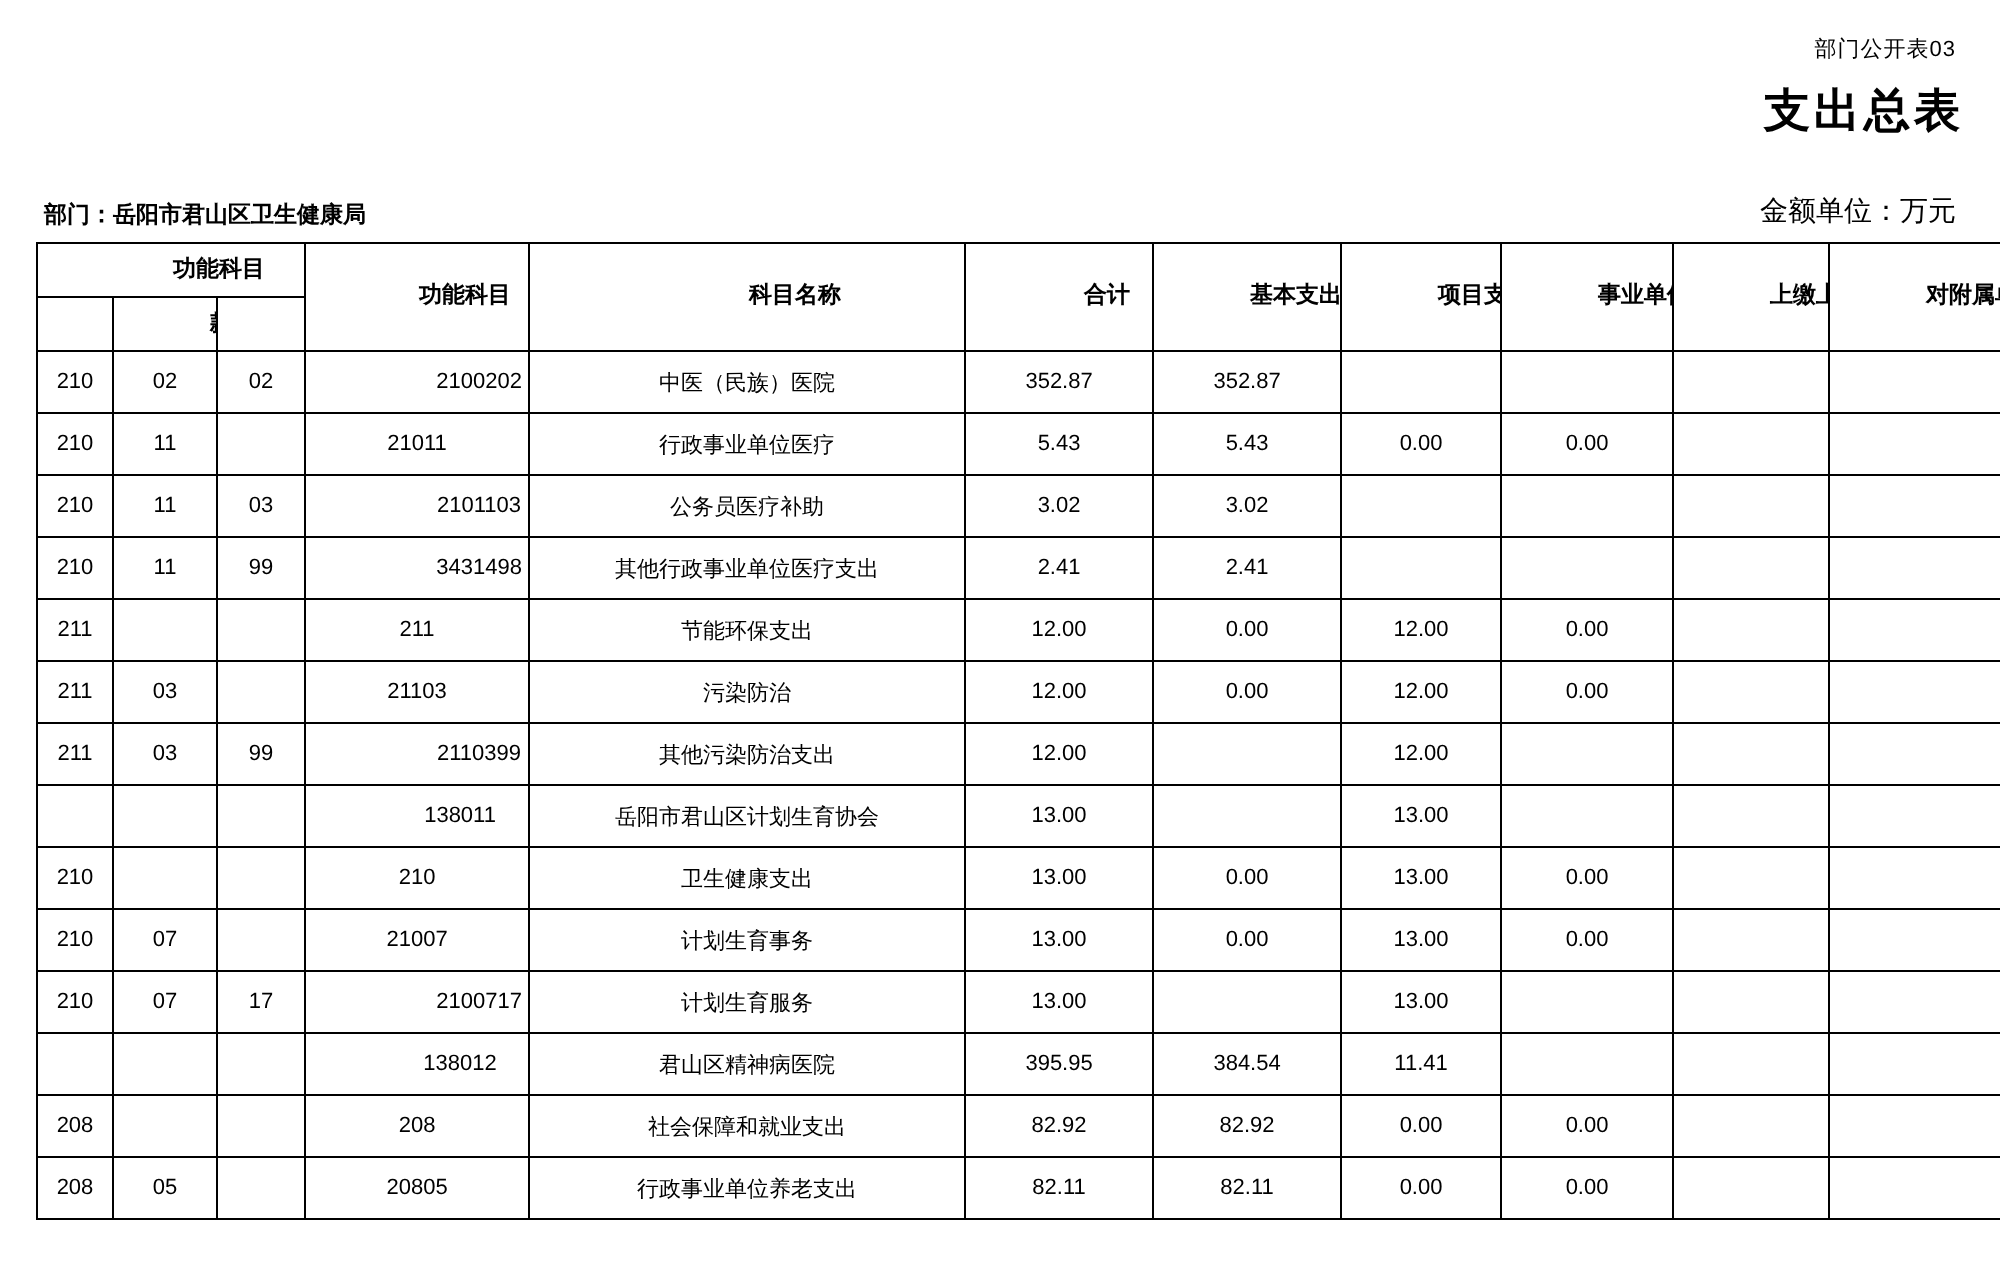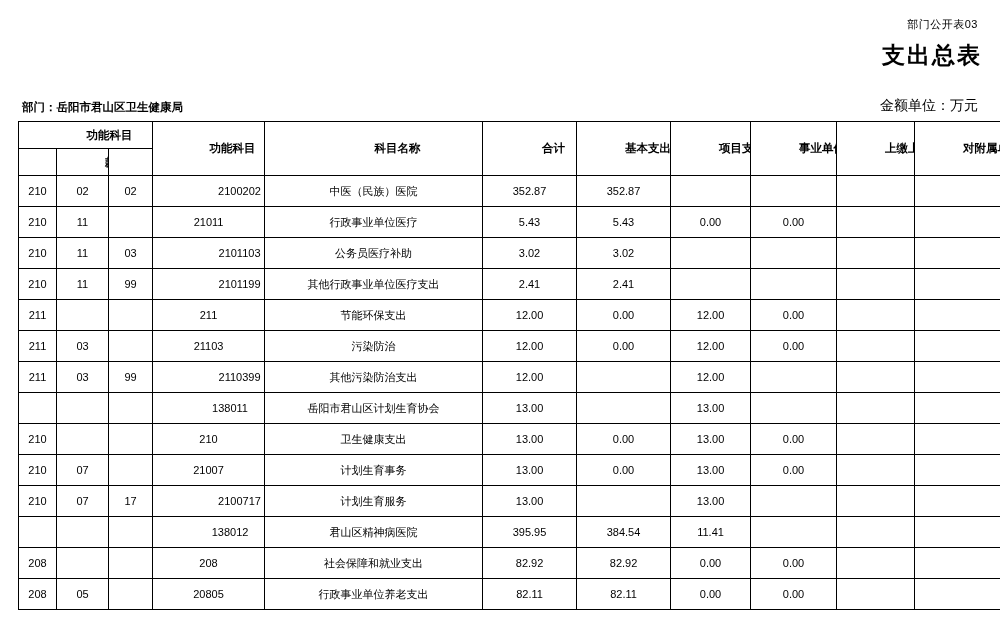--- a/index.html
+++ b/index.html
@@ -185,21 +185,21 @@
           <td class="num">3.02</td>
           <td class="num"></td>
           <td class="num"></td>
           <td class="num"></td>
           <td class="num"></td>
         </tr>
         <tr>
           <td>210</td>
           <td>11</td>
           <td>99</td>
-          <td class="code indent2">2101199</td>
+          <td class="code indent2">3431498</td>
           <td class="name">其他行政事业单位医疗支出</td>
           <td class="num">2.41</td>
           <td class="num">2.41</td>
           <td class="num"></td>
           <td class="num"></td>
           <td class="num"></td>
           <td class="num"></td>
         </tr>
         <tr>
           <td>211</td>

